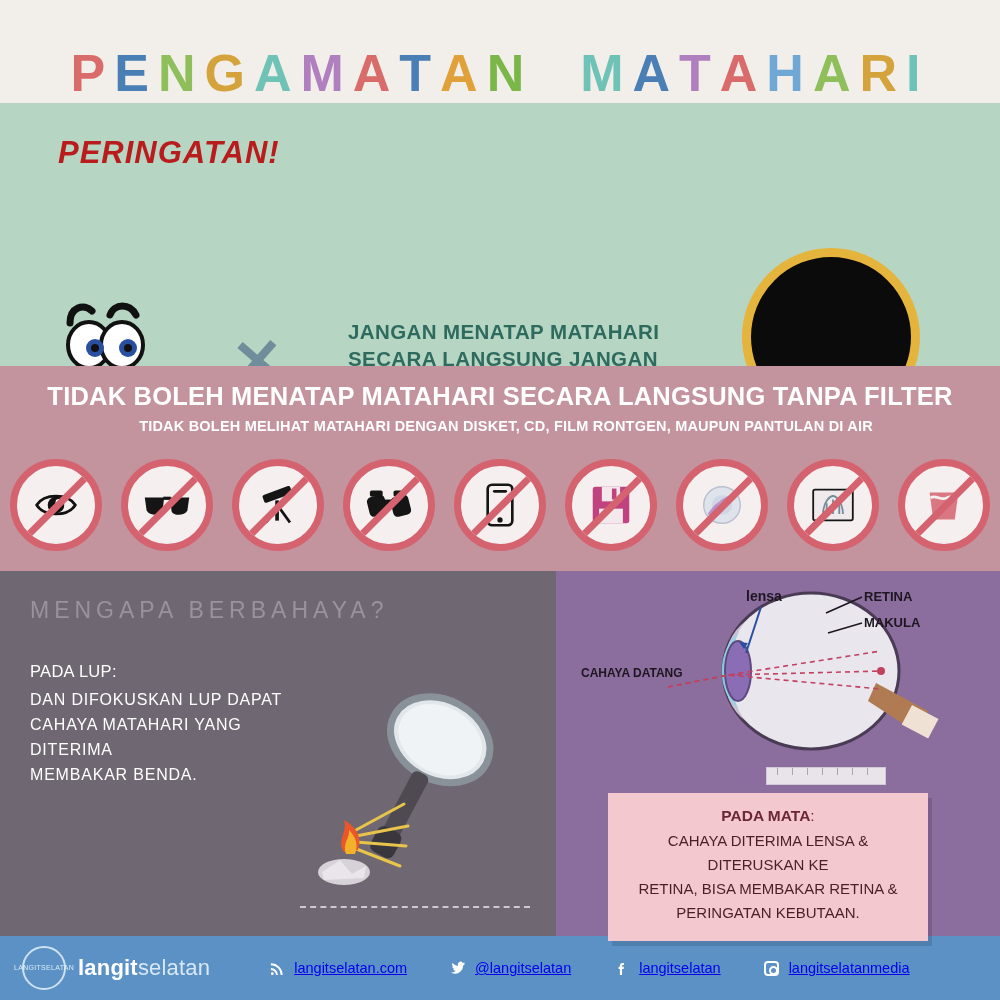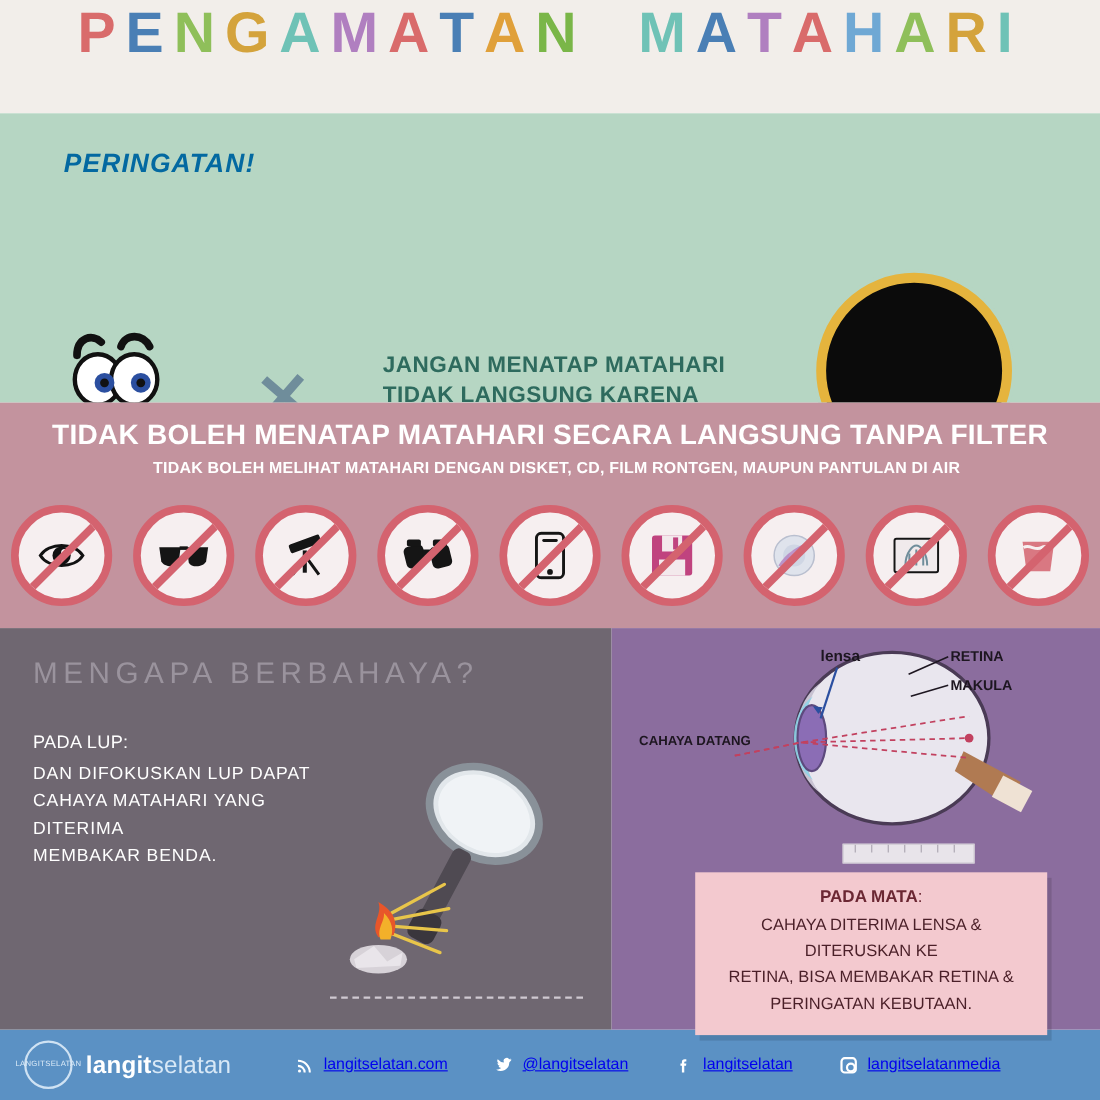--- a/index.html
+++ b/index.html
@@ -8,41 +8,41 @@
     font-family: "Liberation Sans", sans-serif;
     background: #ffffff;
     overflow: hidden;
   }
   .poster { position: relative; width: 1000px; height: 1000px; }
 
   
   .title-bar {
     height: 103px;
     background: #f2eeea;
-    display: flex; align-items: flex-start; justify-content: center;
+    display: flex; align-items: flex-end; justify-content: center;
   }
   .title-text {
     font-size: 52px;
     font-weight: bold;
     letter-spacing: 9px;
     white-space: pre;
   }
   .title-text span { display: inline-block; }
 
   
   .warn-band {
     position: relative;
     height: 263px;
     background: #b6d6c3;
     overflow: hidden;
   }
   .peringatan {
     position: absolute; left: 58px; top: 32px;
-    font-size: 24px; font-weight: bold; font-style: italic;
-    color: #0369a1; letter-spacing: 1px;
+    font-size: 31px; font-weight: bold; font-style: italic;
+    color: #b91c1c; letter-spacing: 1px;
   }
   .eyes {
     position: absolute; left: 62px; top: 198px;
     width: 86px; height: 70px;
   }
   .xmark {
     position: absolute; left: 232px; top: 222px;
     color: #6f8d9b; font-size: 62px; font-weight: bold;
     font-family: "Liberation Sans", sans-serif;
     transform: rotate(-4deg);
@@ -110,21 +110,21 @@
   .lower {
     position: relative;
     height: 365px;
     display: flex;
   }
   .lower-left {
     width: 556px; background: #6f6771;
     position: relative; padding: 26px 30px 0 30px;
   }
   .mengapa {
-    color: #9a939d; font-size: 27px; letter-spacing: 5px;
+    color: #9a939d; font-size: 23px; letter-spacing: 5px;
     font-weight: normal;
   }
   .fungsi {
     color: #ffffff; font-size: 26px; margin-top: 14px; letter-spacing: .2px;
   }
   .fungsi b { font-weight: bold; }
   .padalup {
     color: #ffffff; font-size: 16.5px; font-weight: normal;
     margin-top: 38px; letter-spacing: .3px;
   }
@@ -147,21 +147,21 @@
   }
 
   .lower-right {
     flex: 1; background: #8b6d9e; position: relative;
   }
   .eye-diagram {
     position: absolute; left: 20px; top: 8px;
     width: 400px; height: 185px;
   }
   .mata-box {
-    position: absolute; left: 76px; top: 222px;
+    position: absolute; left: 52px; top: 222px;
     width: 320px; padding: 14px 14px 16px;
     background: #f3c9cf;
     box-shadow: 4px 5px 0 rgba(0,0,0,.12);
   }
   .mata-title { text-align: center; font-size: 15.5px; color: #6b2733; }
   .mata-title b { font-weight: bold; }
   .mata-body {
     text-align: center; font-size: 15px; color: #4a1f28;
     line-height: 24px; margin-top: 4px;
   }
@@ -233,21 +233,21 @@
         <circle cx="66" cy="47" r="9" fill="#2b4fa0"></circle>
         <circle cx="33" cy="47" r="4" fill="#111"></circle>
         <circle cx="66" cy="47" r="4" fill="#111"></circle>
       </svg>
     </div>
 
     <div class="xmark">✕</div>
 
     <div class="warn-text">
       <div>JANGAN MENATAP MATAHARI</div>
-      <div>TIDAK LANGSUNG KARENA</div>
+      <div>SECARA LANGSUNG JANGAN</div>
 
     </div>
 
     <div class="sun-disc"></div>
   </div>
 
   <div class="forbid-band">
     <div class="forbid-h1">TIDAK BOLEH MENATAP MATAHARI SECARA LANGSUNG TANPA FILTER</div>
     <div class="forbid-h2">TIDAK BOLEH MELIHAT MATAHARI DENGAN DISKET, CD, FILM RONTGEN, MAUPUN PANTULAN DI AIR</div>
 

